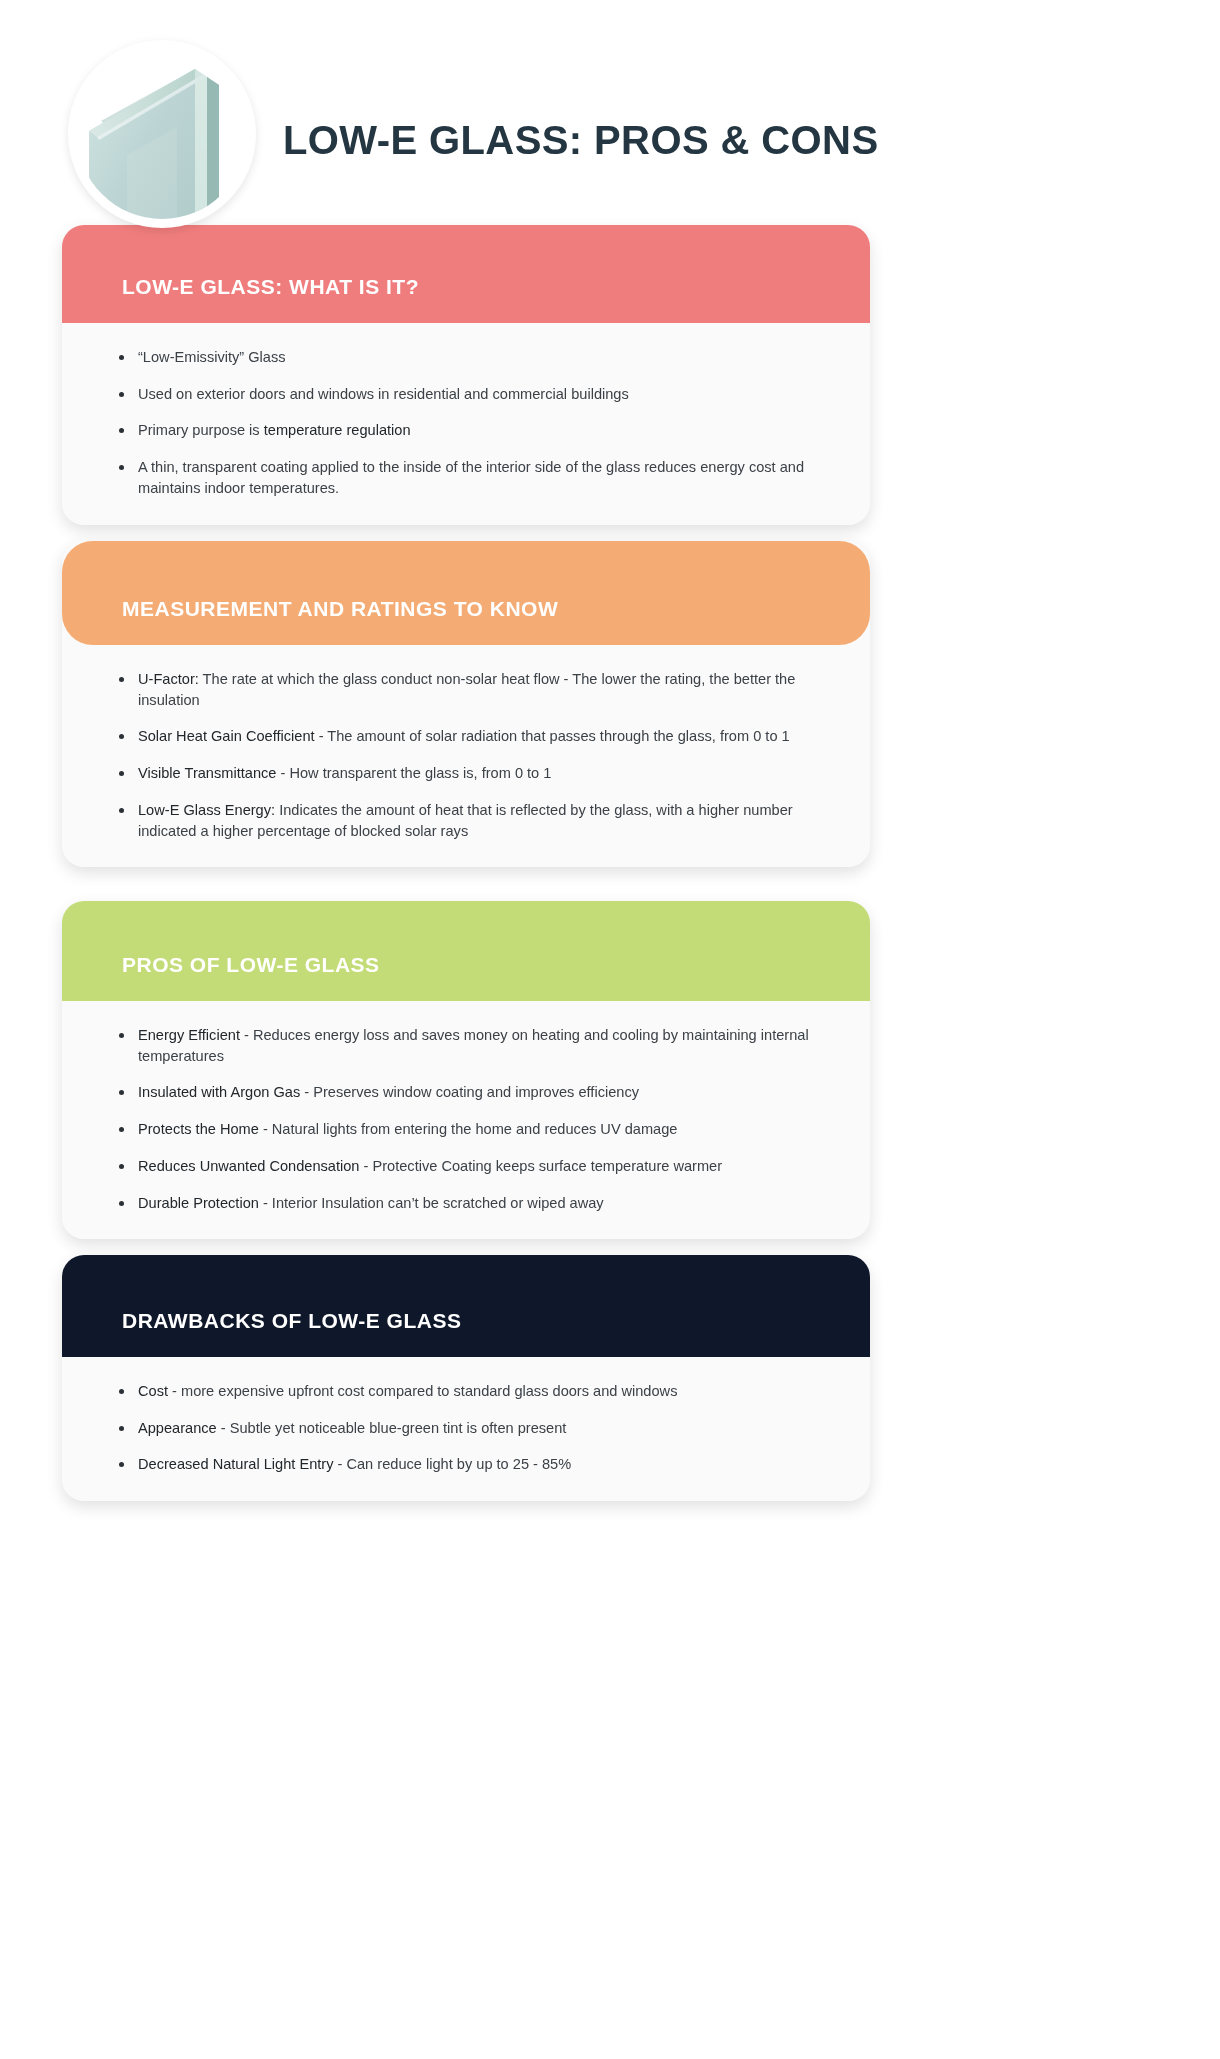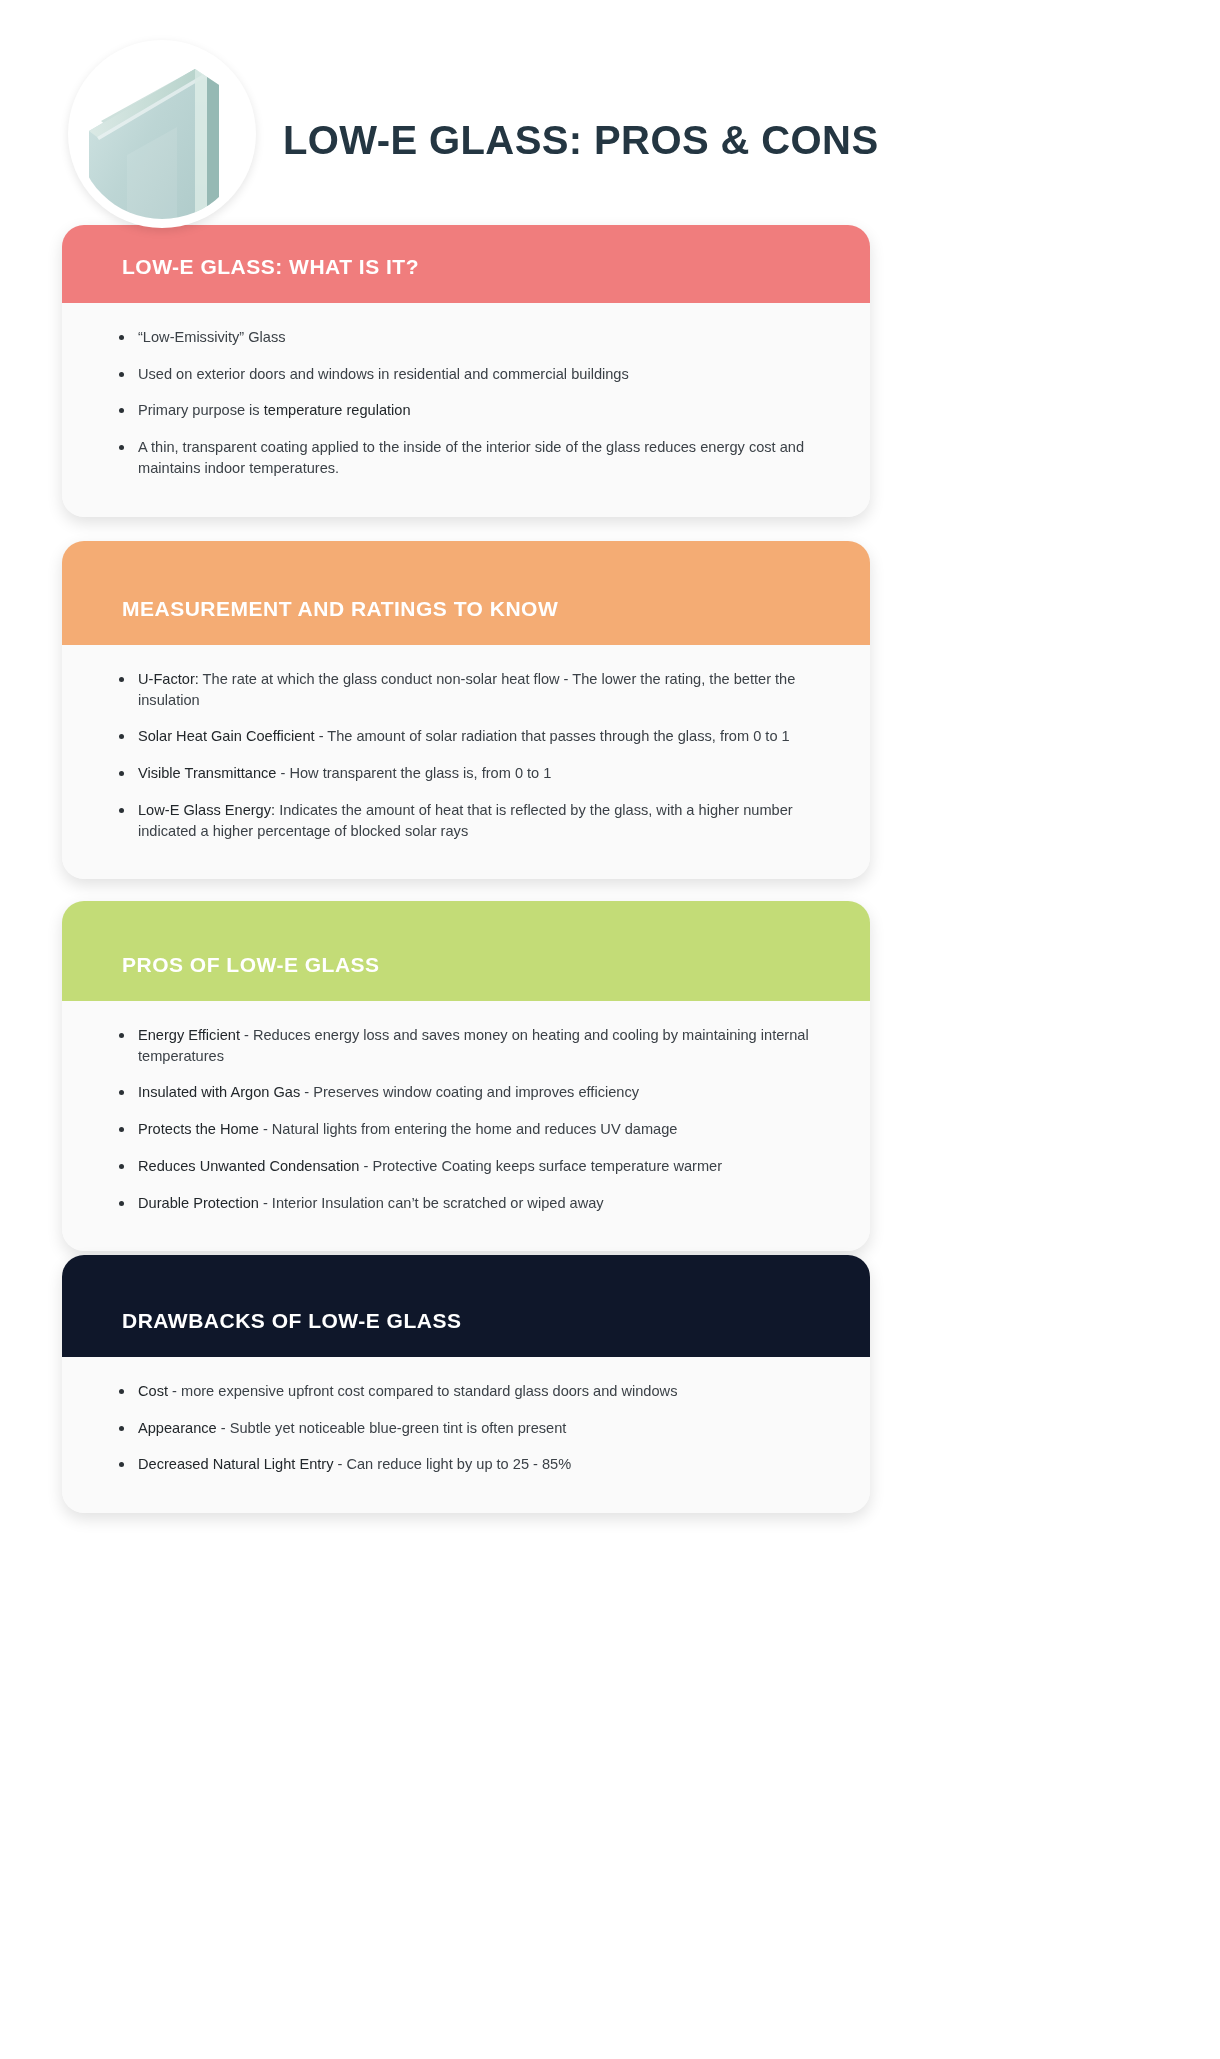--- a/index.html
+++ b/index.html
@@ -91,21 +91,21 @@
     bottom: 24px;
     color: #ffffff;
     font-size: 21px;
     font-weight: bold;
     letter-spacing: 0.5px;
     font-family: "Liberation Sans", sans-serif;
     white-space: nowrap;
   }
 
   .card-body {
-    padding: 24px 40px 38px 40px;
+    padding: 24px 40px 26px 40px;
     background: #fafafa;
   }
 
   ul.bullets {
     list-style: none;
     margin: 0;
     padding: 0;
   }
   ul.bullets > li {
     position: relative;
@@ -128,22 +128,22 @@
     background: #2b3136;
   }
   .b { font-weight: normal; color: #22272b; }
 
   
   #card-what      { top: 225px;  }
   #card-measure   { top: 541px;  }
   #card-pros      { top: 901px;  }
   #card-drawbacks { top: 1255px; }
 
-  #card-what .card-header      { height: 78px; background: #f07d7d; }
-  #card-measure .card-header   { height: 104px; background: #f4ac74; }
+  #card-what .card-header      { height: 98px; background: #f07d7d; }
+  #card-measure .card-header   { height: 104px; background: #f4ac74; border-radius: 31px; }
   #card-pros .card-header      { height: 100px; background: #c3dc77; }
   #card-drawbacks .card-header { height: 102px; background: #0f172a; }
 </style>
 </head>
 <body>
 
 <div class="page">
 
   <div class="header">
 

